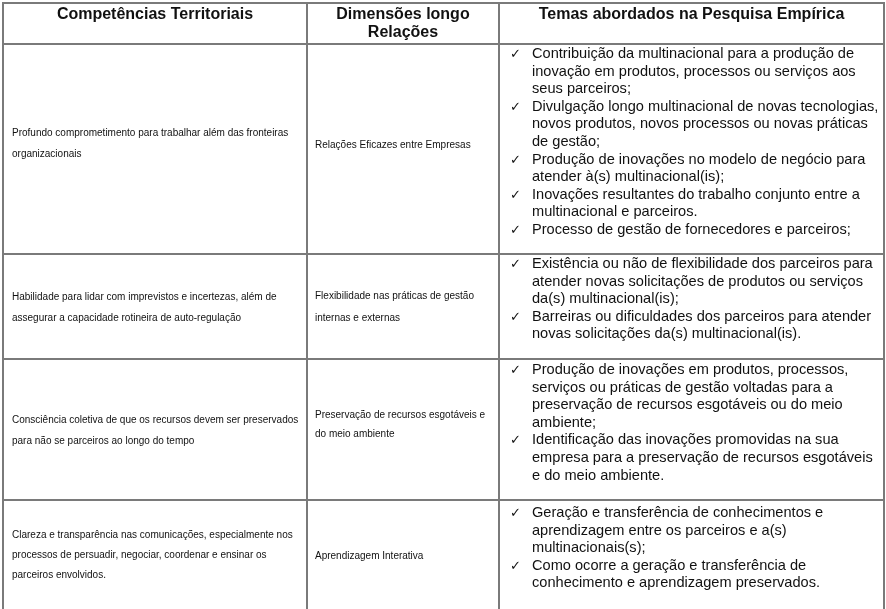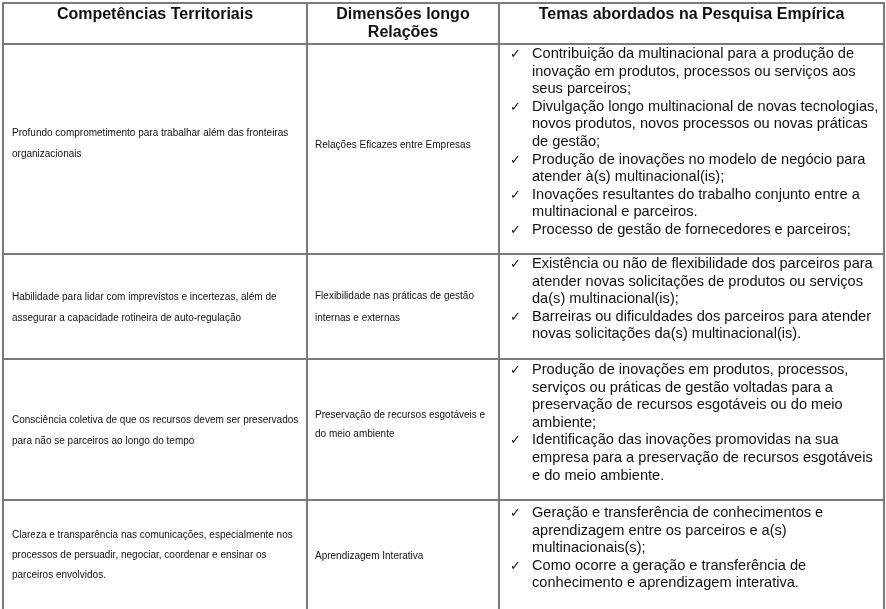--- a/index.html
+++ b/index.html
@@ -108,18 +108,18 @@
     <tr class="r4">
       <td>
         <div class="cell-text c1t">Clareza e transparência nas comunicações, especialmente nos processos de persuadir, negociar, coordenar e ensinar os parceiros envolvidos.</div>
       </td>
       <td>
         <div class="cell-text c2t">Aprendizagem Interativa</div>
       </td>
       <td class="col3">
         <ul class="topics">
           <li><span class="check">✓</span><span>Geração e transferência de conhecimentos e aprendizagem entre os parceiros e a(s) multinacionais(s);</span></li>
-          <li><span class="check">✓</span><span>Como ocorre a geração e transferência de conhecimento e aprendizagem interativa.</span></li>
+          <li><span class="check">✓</span><span>Como ocorre a geração e transferência de conhecimento e aprendizagem preservados.</span></li>
         </ul>
       </td>
     </tr>
   </tbody>
 </table>
 
 </body></html>

